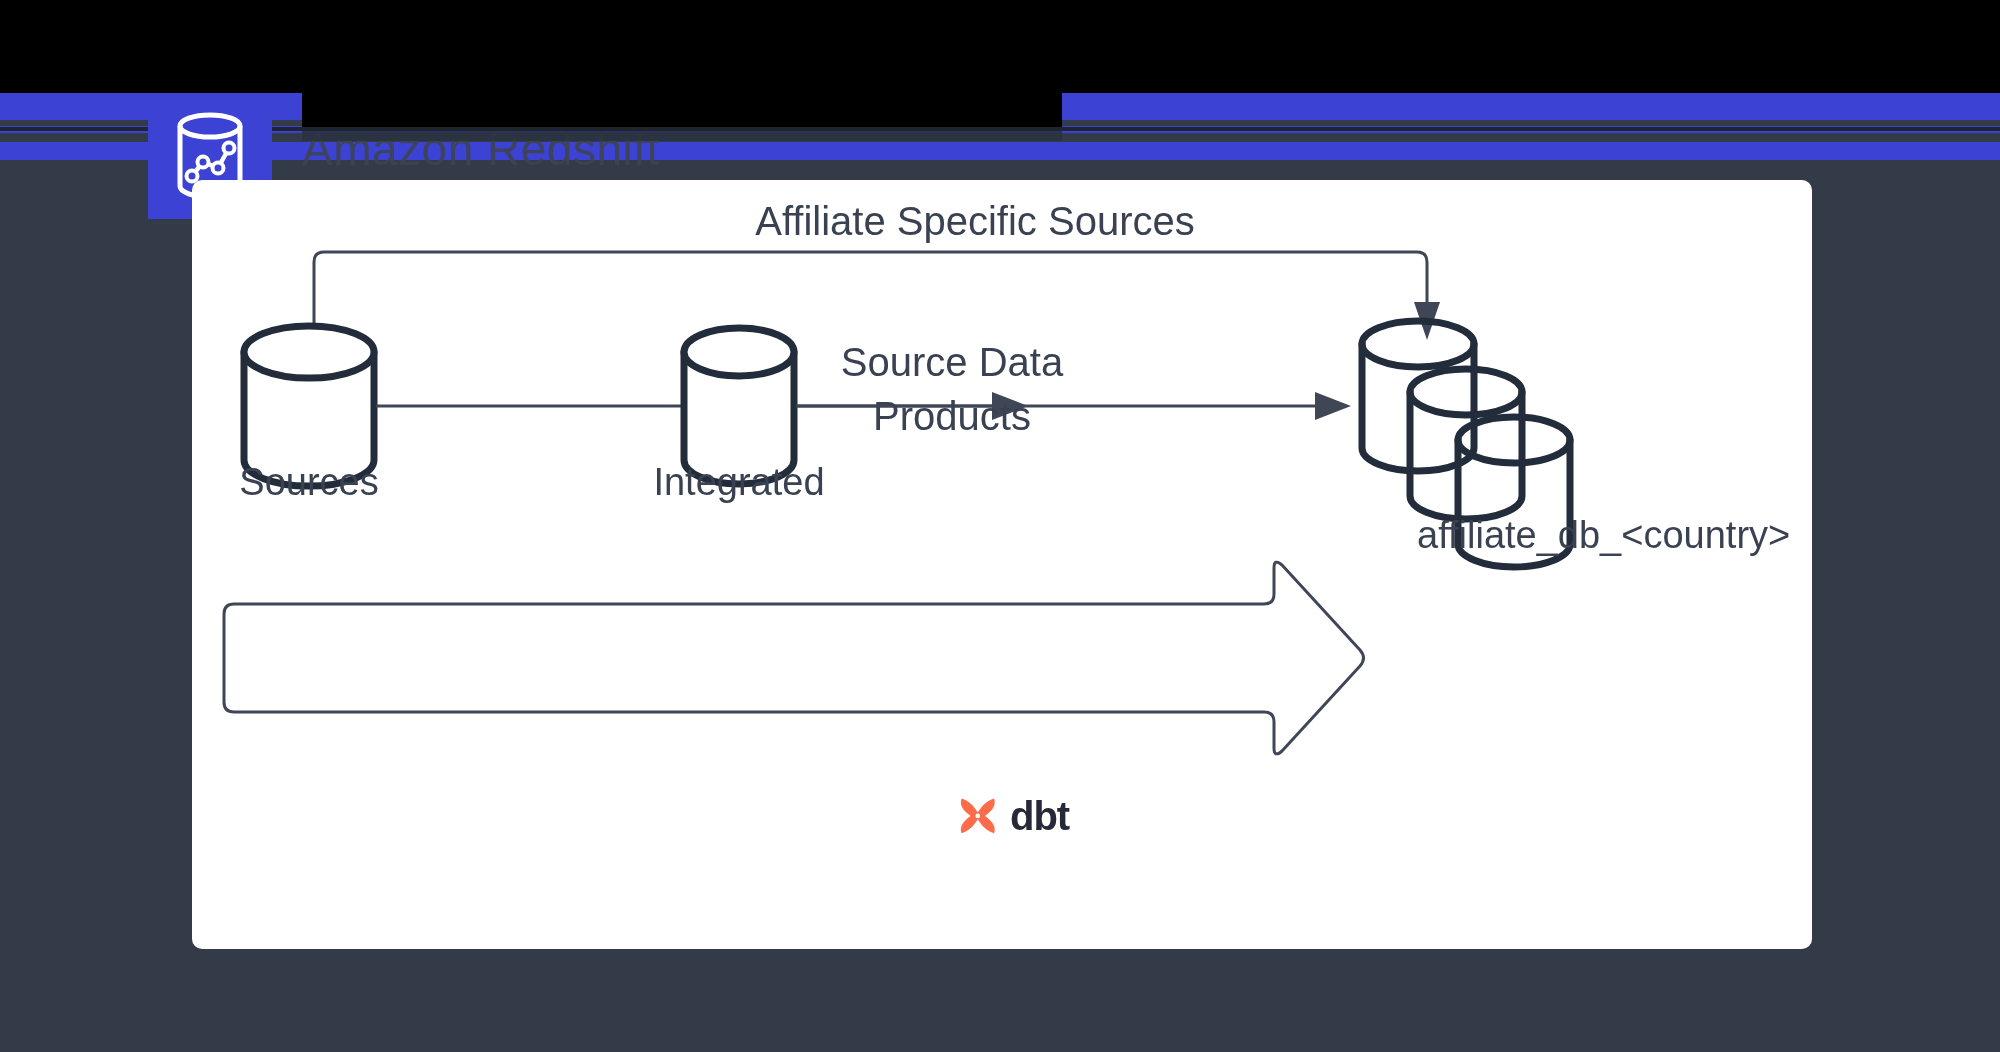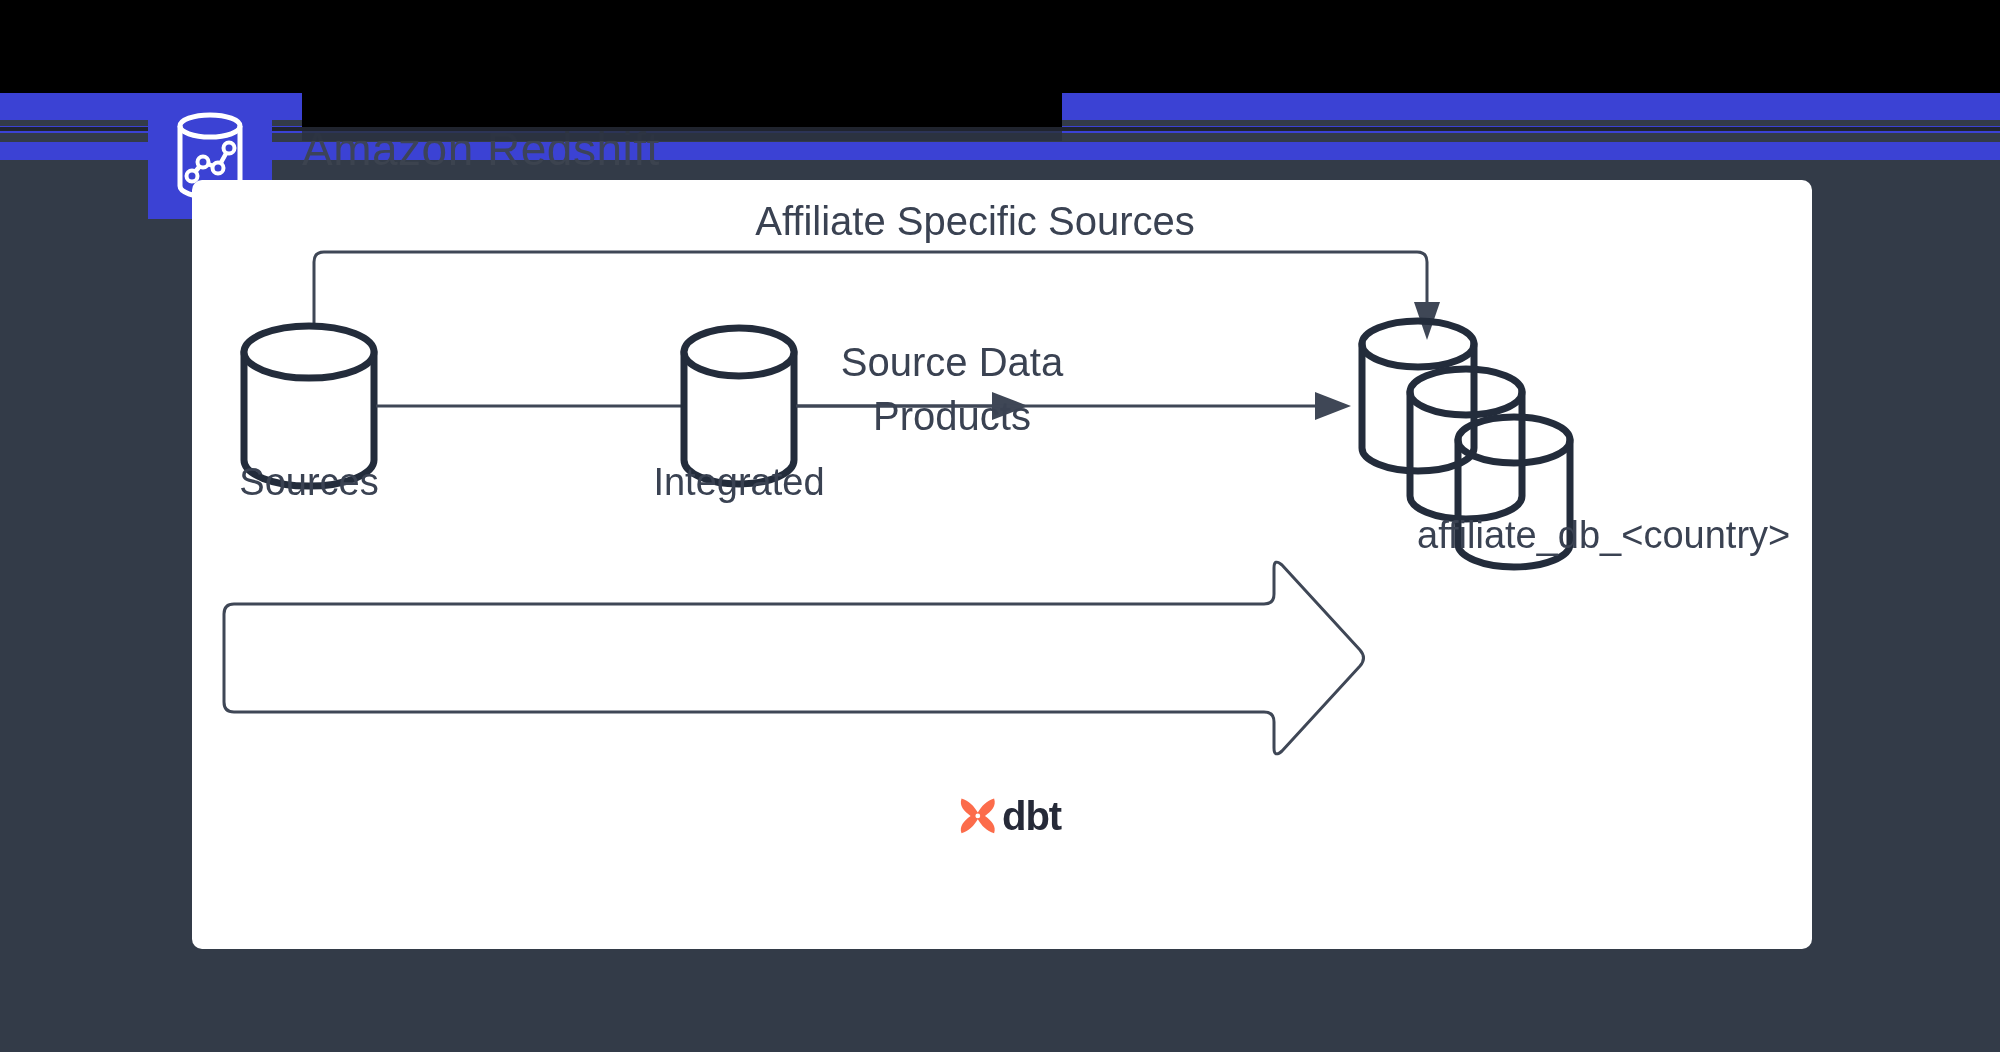--- a/index.html
+++ b/index.html
@@ -162,21 +162,21 @@
     stroke-linejoin: round;
   }
 
   
   .dbt-wrap {
     position: absolute;
     left: 955px;
     top: 793px;
     display: flex;
     align-items: center;
-    gap: 1px;
+    gap: 9px;
   }
   .dbt-word {
     font-family: "Liberation Sans", sans-serif;
     font-size: 40px;
     font-weight: bold;
     color: #262a38;
     letter-spacing: -1px;
     line-height: 1;
   }
 </style>

